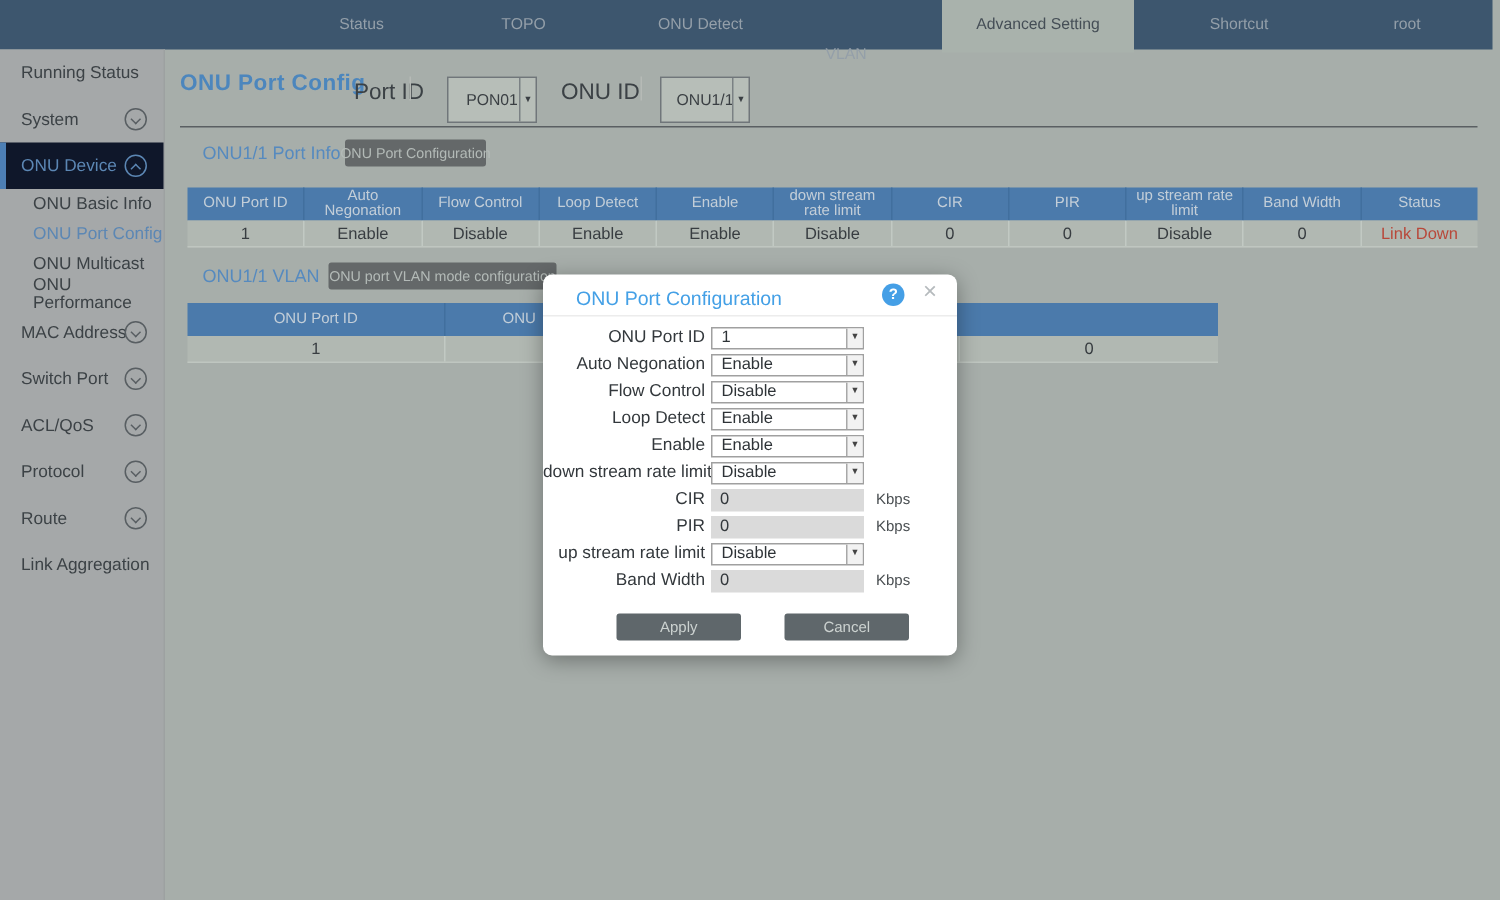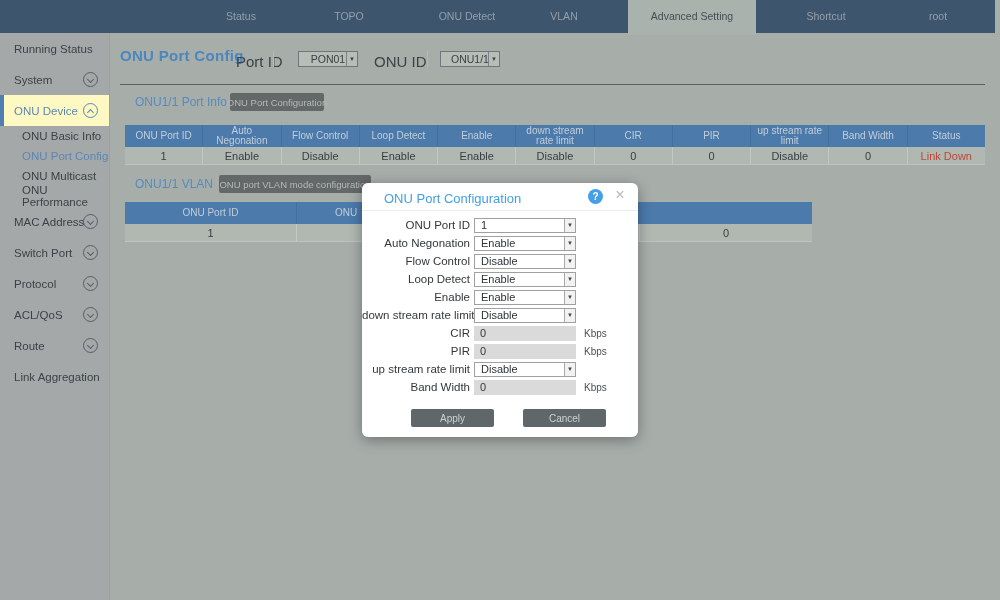--- a/index.html
+++ b/index.html
@@ -12,37 +12,37 @@
                  font-size:10.5px; color:#949fa9; white-space:nowrap; cursor:pointer; }
   .topnav .tab-active-bg { position:absolute; left:628px; top:0; width:128px; height:35px; background:#a9b2ac; }
   .topnav .tab.active { color:#454e56; z-index:2; }
 
   
   .sidebar { position:absolute; left:0; top:33px; width:110px; height:567px; background:#a5a8a9;
              border-right:1px solid #9da1a1; }
   .side-item { position:relative; display:flex; align-items:center; height:31px; padding-left:14px;
                font-size:11.5px; color:#3c4246; cursor:pointer; }
   .side-item.sub { height:20px; padding-left:22px; font-size:11.5px; }
-  .side-item.parent-active { background:#fef9c3; color:#5c87b4; }
+  .side-item.parent-active { background:#0f172a; color:#5c87b4; }
   .side-item.parent-active::before { content:""; position:absolute; left:0; top:0; width:4px; height:100%; background:#4d7fb5; }
   .side-item.sub.active { color:#5c87b4; }
   .chev-circle { position:absolute; right:11px; width:15px; height:15px; border:1px solid #585e62;
                  border-radius:50%; }
   .parent-active .chev-circle { border-color:#5c87b4; }
   .chev { position:absolute; left:4px; top:4px; width:5px; height:5px;
           border-right:1.4px solid #585e62; border-bottom:1.4px solid #585e62; transform:rotate(45deg); }
   .chev.up { top:6px; transform:rotate(-135deg); }
   .parent-active .chev { border-color:#5c87b4; }
 
   
   .content { position:absolute; left:110px; top:33px; width:890px; height:567px; }
   .page-title { position:absolute; left:10px; top:14px; font-size:15px; font-weight:bold; color:#4c86bd; letter-spacing:.3px; }
   .hdr-label { position:absolute; top:20px; font-size:15px; color:#3b4145; }
   .vdiv { position:absolute; top:18px; width:1px; height:16px; background:#b6bab6; }
-  .dim-select { position:absolute; top:18px; width:60px; height:16px; background:#b7beb8;
+  .dim-select { position:absolute; top:18px; width:60px; height:31px; background:#b7beb8;
                 border:1px solid #70767a; font-size:10.5px; color:#3a3f43; display:flex;
                 align-items:center; justify-content:center; cursor:pointer; }
   .dim-select .arrow-box { position:absolute; right:0; top:0; width:11px; height:100%;
                 border-left:1px solid #7b8184; display:flex; align-items:center; justify-content:center;
                 font-size:6px; color:#3a3f43; }
   .content hr { position:absolute; left:10px; top:51px; width:865px; border:none; border-top:1px solid #5a5f62; }
   .section-heading { position:absolute; font-size:12px; color:#568abf; }
   .gray-btn { position:absolute; height:18px; background:#646869; color:#b3bab7; font-size:9.5px;
               border:none; border-radius:2px; display:flex; align-items:center; justify-content:center;
               white-space:nowrap; cursor:pointer; padding:0 4px; }
@@ -97,21 +97,21 @@
   .m-btn.cancel { left:161px; }
 </style>
 </head>
 <body>
 
 <div class="topnav">
   <div class="tab-active-bg"></div>
 <div class="tab" style="left: 241px;">Status</div>
     <div class="tab" style="left: 349px;">TOPO</div>
     <div class="tab" style="left: 467px;">ONU Detect</div>
-    <div class="tab" style="left: 564px;">VLAN</div>
+    <div class="tab" style="left: 564px; margin-top: 20px;">VLAN</div>
     <div class="tab active" style="left: 692px;">Advanced Setting</div>
     <div class="tab" style="left: 826px;">Shortcut</div>
     <div class="tab" style="left: 938px;">root</div>
   </div>
 
 <aside class="sidebar">
     <div class="side-item">
       <span>Running Status</span>
     </div>
     <div class="side-item">
@@ -144,27 +144,27 @@
         <span class="chev"></span>
       </span>
     </div>
     <div class="side-item">
       <span>Switch Port</span>
       <span class="chev-circle">
         <span class="chev"></span>
       </span>
     </div>
     <div class="side-item">
+      <span>ACL/QoS</span>
+      <span class="chev-circle">
+        <span class="chev"></span>
+      </span>
+    </div>
+    <div class="side-item">
       <span>Protocol</span>
-      <span class="chev-circle">
-        <span class="chev"></span>
-      </span>
-    </div>
-    <div class="side-item">
-      <span>ACL/QoS</span>
       <span class="chev-circle">
         <span class="chev"></span>
       </span>
     </div>
     <div class="side-item">
       <span>Route</span>
       <span class="chev-circle">
         <span class="chev"></span>
       </span>
     </div>

